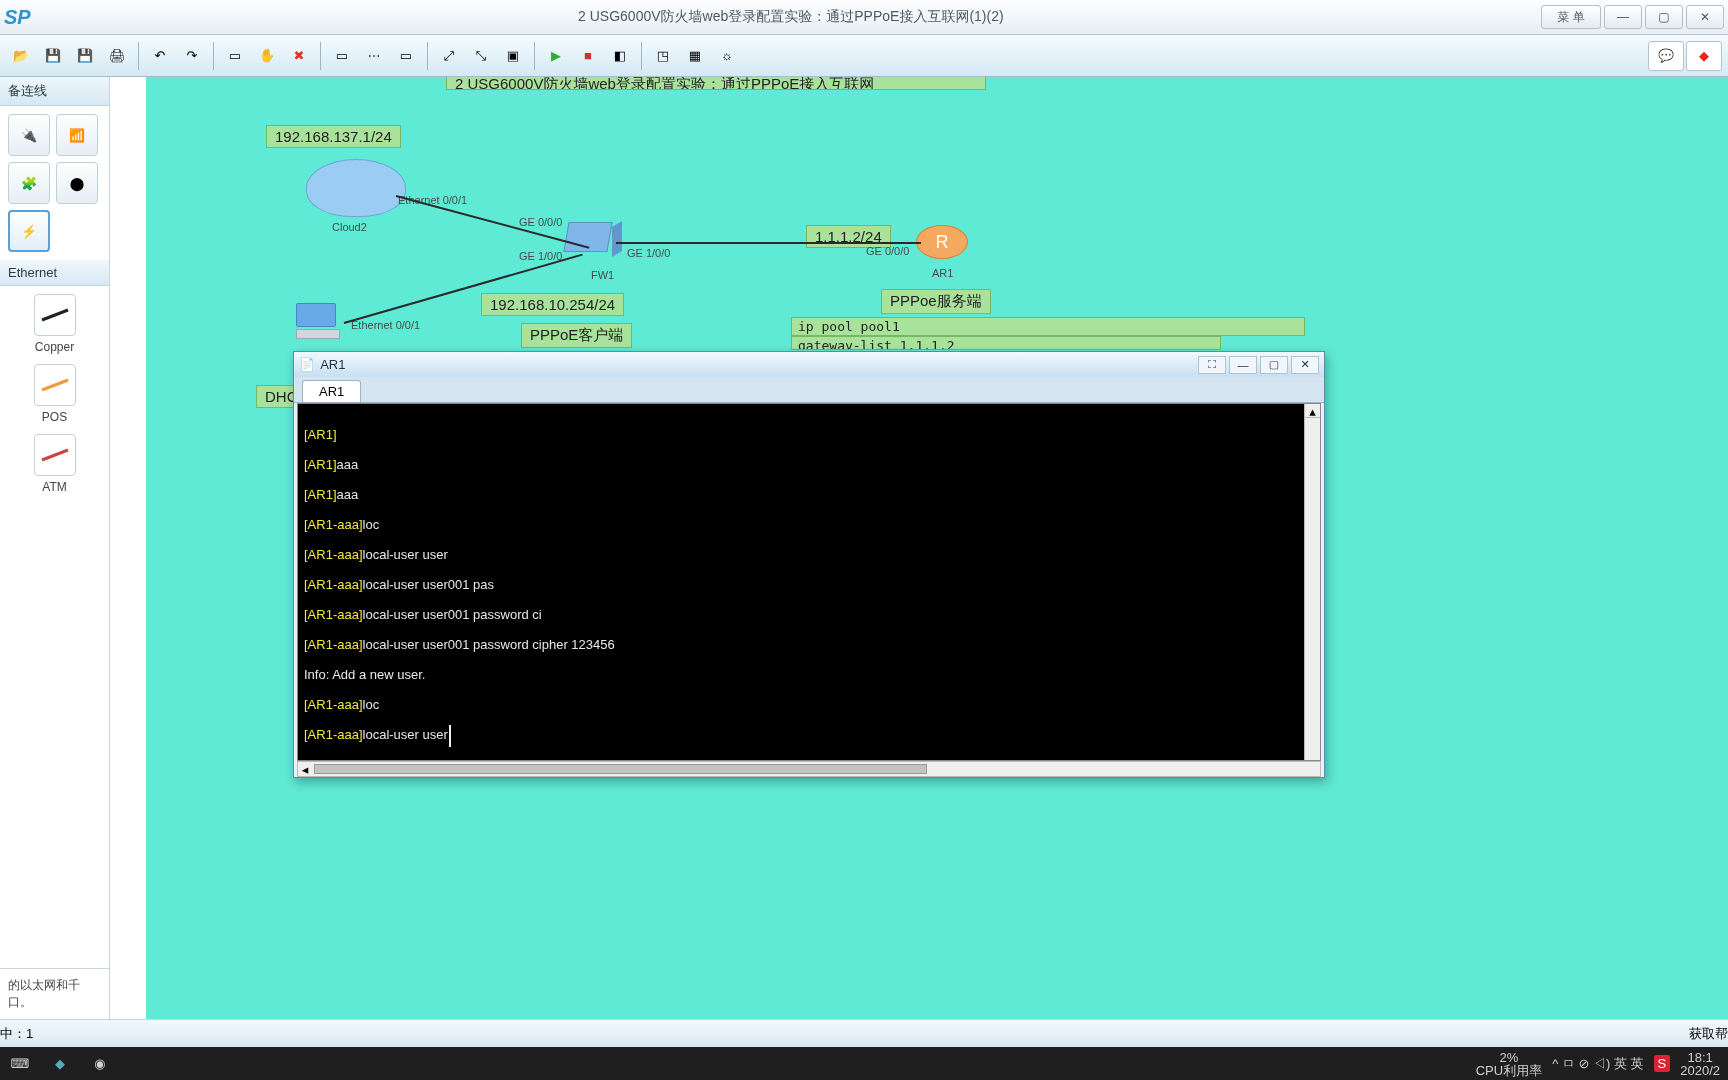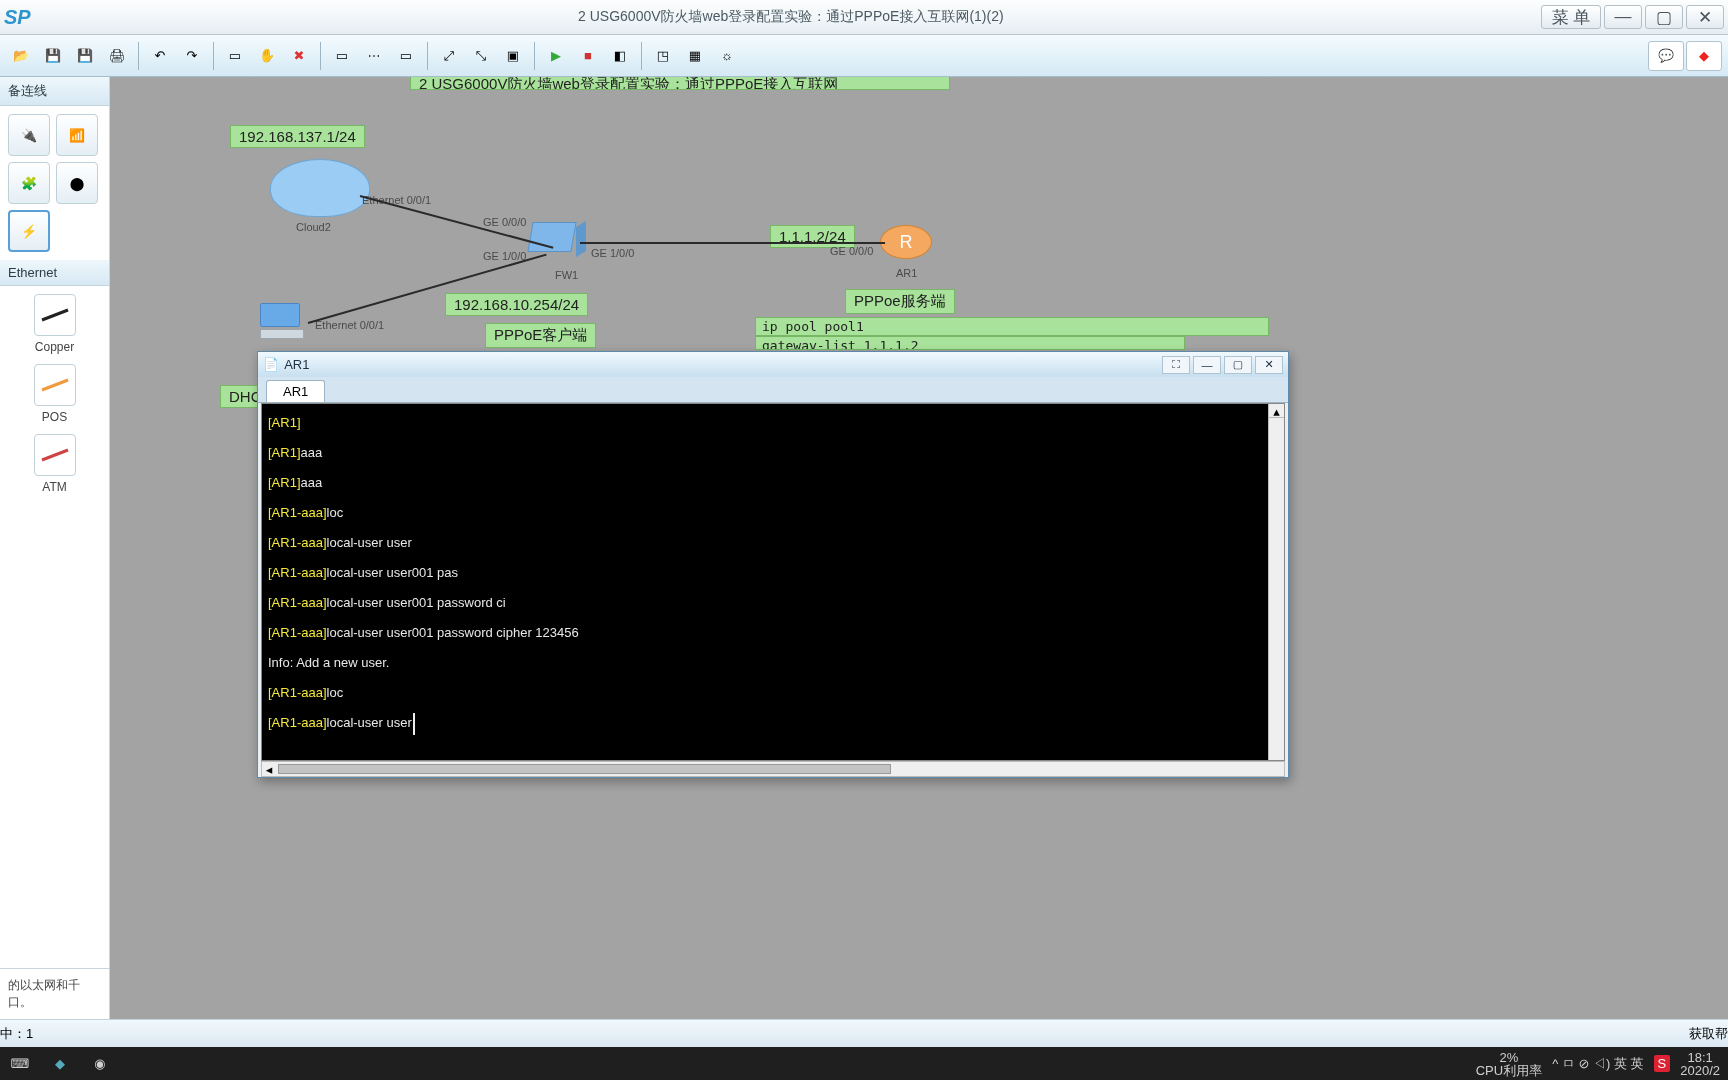--- a/index.html
+++ b/index.html
@@ -2,52 +2,52 @@
 <html><head>
   <meta charset="utf-8">
   <style>
     * { margin:0; padding:0; box-sizing:border-box; font-family:"Microsoft YaHei","SimSun",sans-serif; font-size:13px;}
     body { width:1728px; height:1080px; background:#fff; overflow:hidden; position:relative;}
     
     .titlebar { height:35px; background:linear-gradient(#fdfefe,#e6eef3); border-bottom:1px solid #b9c7d0; display:flex; align-items:center;}
     .logo {font-weight:bold; color:#2c93cf; font-size:20px; font-style:italic; padding:0 10px 0 4px;}
     .wtitle { flex:1; text-align:center; color:#4b5a63; font-size:14px;}
     .tcontrols { display:flex; gap:3px; padding-right:4px;}
-    .tbtn { width:38px; height:24px; border:1px solid #b5c0c7; border-radius:3px; background:linear-gradient(#fff,#e3ecf1); display:flex; align-items:center; justify-content:center; font-size:17px; color:#4a555d;}
+    .tbtn { width:38px; height:24px; border:1px solid #b5c0c7; border-radius:3px; background:linear-gradient(#fff,#e3ecf1); display:flex; align-items:center; justify-content:center; font-size:12px; color:#4a555d;}
     
     .toolbar { height:42px; background:linear-gradient(#f4fbff,#d5e9f4); border-bottom:1px solid #a6bdcc; display:flex; align-items:center; padding:0 6px; gap:2px;}
     .tooldiv { width:1px; height:28px; background:#9eb6c4; margin:0 4px;}
     .toolbtn { width:30px; height:30px; border-radius:3px; display:flex; align-items:center; justify-content:center; }
     
-    .main { display:flex; height:calc(100% - 35px - 42px - 28px - 33px);}
+    .main { display:flex; height:calc(100% - 35px - 42px - 28px - 33px);gap:36px;}
     .sidebar { width:110px; background:#fff; border-right:1px solid #c8d5dd; display:flex; flex-direction:column;}
     .panelhdr { background:linear-gradient(#eef7fc,#d7e8f3); border-bottom:1px solid #c2d3dd; padding:5px 8px; font-size:13px; color:#2e3d45;}
     .cat-icons { display:flex; flex-wrap:wrap; gap:6px; padding:8px;}
     .cat-icon { width:42px; height:42px; border:1px solid #c0d0d9; border-radius:4px; background:linear-gradient(#fff,#e4eef5); display:flex; align-items:center; justify-content:center;}
     .cat-icon.sel { border:2px solid #5aa0d8;}
     .conn-list { padding:8px; overflow:auto;}
     .conn-item { text-align:center; margin-bottom:10px;}
     .conn-icon { width:42px; height:42px; margin:0 auto 4px; border:1px solid #c0d0d9; border-radius:4px; background:#fff; display:flex; align-items:center; justify-content:center;}
     .conn-label{font-size:12px;color:#444;}
     .desc { border-top:1px solid #c8d5dd; padding:8px; font-size:12px; color:#444; margin-top:auto;}
-    .canvas { flex:1; background:#a3a3a3; position:relative; overflow:hidden;}
+    .canvas { flex:1; background:#5eead4; position:relative; overflow:hidden;}
     
     .badge { position:absolute; background:#a9e39b; border:1px solid #78b765; padding:2px 8px; font-size:15px; color:#222;}
     .cfg { position:absolute; background:#a9e39b; border:1px solid #78b765; color:#222; font-family:Consolas,monospace; padding:2px 6px;}
     .devlabel { position:absolute; font-size:11px; color:#4a4a4a;}
     .link { position:absolute; background:#2a2a2a; height:2px; transform-origin:left center;}
     
     .termwin { position:absolute; left:257px; top:356px; width:1032px; height:427px; background:#e8f1f6; border:1px solid #5f8aa9; box-shadow:2px 4px 10px rgba(0,0,0,.3);}
     .termtitle { height:25px; background:linear-gradient(#f0f9fe,#c7dff0); display:flex; align-items:center; padding:0 5px; font-size:13px; color:#234;}
     .termtitle .spacer{flex:1;}
     .termctl { width:28px; height:18px; border:1px solid #adc3d2; margin-left:3px; display:flex; align-items:center; justify-content:center; background:#f1f6fa; font-size:11px;}
     .termtabs { height:26px; background:#d4e5f1; border-bottom:1px solid #9db4c3; display:flex; align-items:flex-end; padding-left:8px;}
     .termtab { background:#fff; border:1px solid #9db4c3; border-bottom:none; padding:3px 16px; border-radius:3px 3px 0 0; font-size:13px;}
     .termbody { position:absolute; top:51px; bottom:16px; left:3px; right:3px; background:#000; border:1px solid #888; overflow:hidden;}
-    .termtext { padding:4px 6px; font-family:Consolas,"Courier New",monospace; font-size:23px; line-height:30px; color:#eee; white-space:pre;}
+    .termtext { padding:16px 6px; font-family:Consolas,"Courier New",monospace; font-size:23px; line-height:30px; color:#eee; white-space:pre;}
     .pr { color:#f5ea3a;}
     .inf { color:#e8e8e8;}
     .termvbar { position:absolute; right:0; top:0; bottom:0; width:16px; background:#efefef; border-left:1px solid #bbb;}
     .termhbar { position:absolute; left:3px; right:3px; bottom:0; height:16px; background:#efefef; border:1px solid #bbb; display:flex; align-items:center;}
     .termhbar .thumb{height:10px;background:#c3c3c3;border:1px solid #9a9a9a;width:60%;margin-left:2px;}
     .cursor{display:inline-block;width:2px;height:22px;background:#eee;vertical-align:middle;margin-left:1px;}
     
     .statusbar { height:28px; background:linear-gradient(#f1f8fd,#dbe9f2); border-top:1px solid #c2d3dd; display:flex; align-items:center; padding:0 0; font-size:13px;}
     .statusbar .sp{flex:1;}
     

